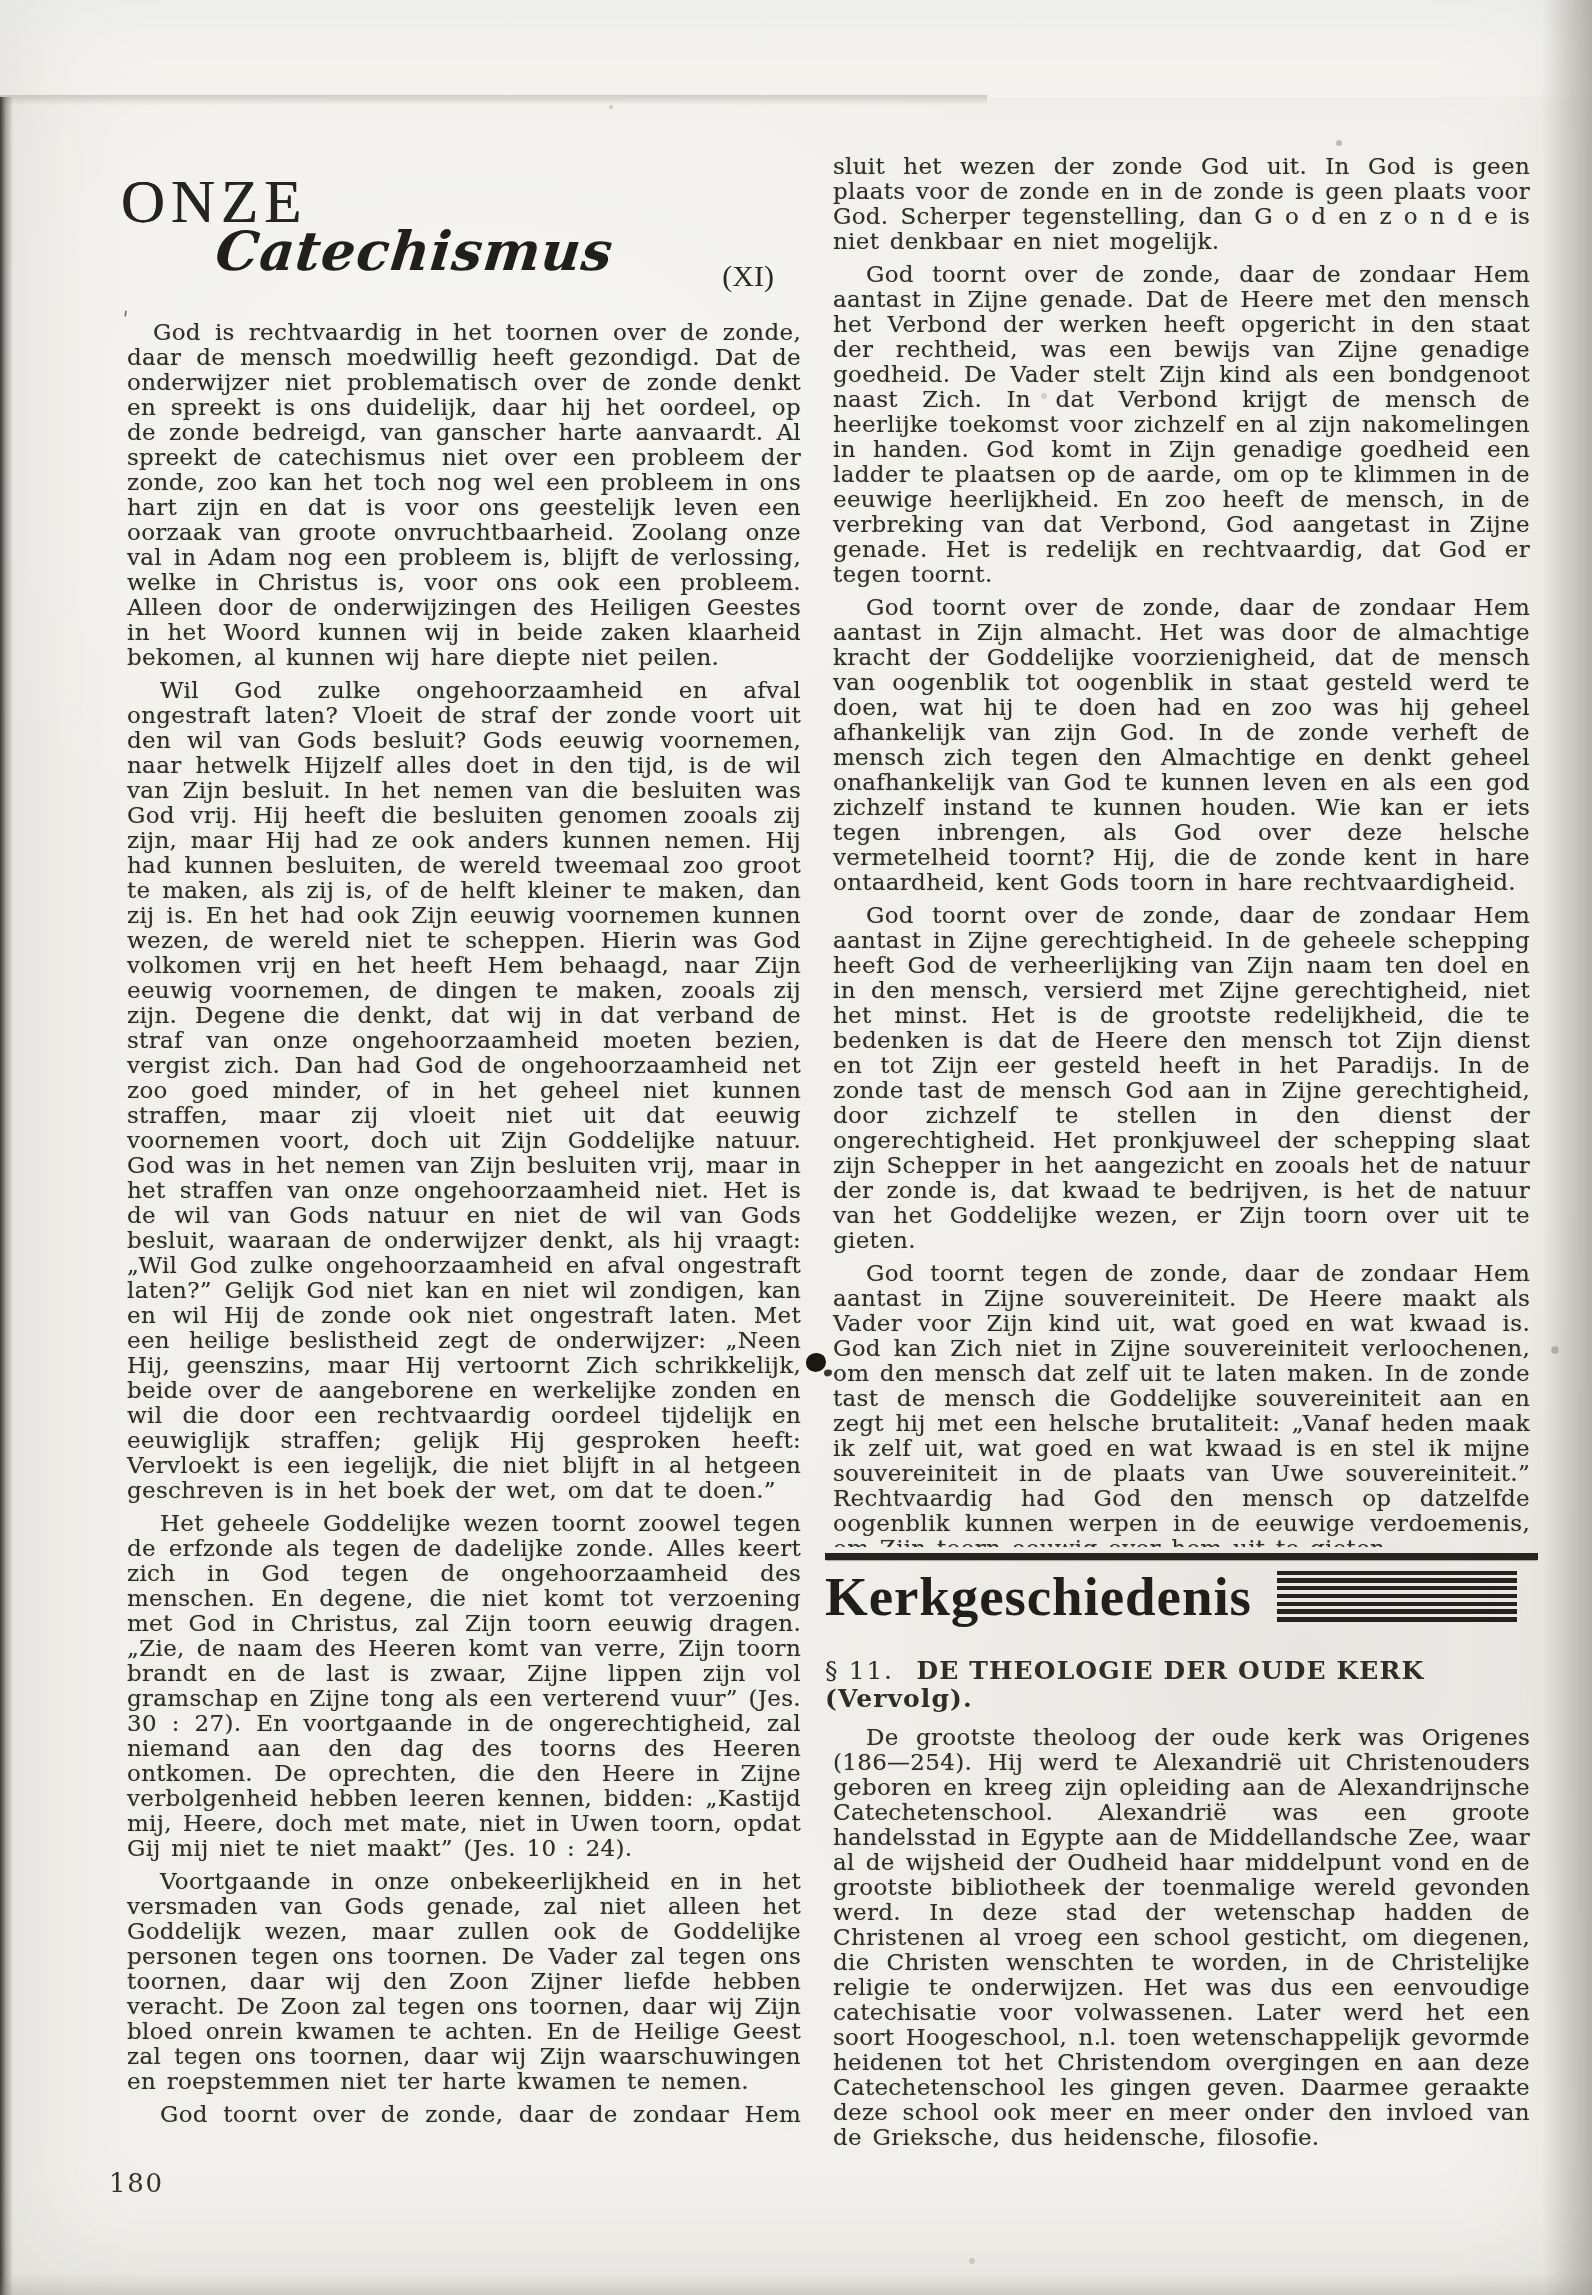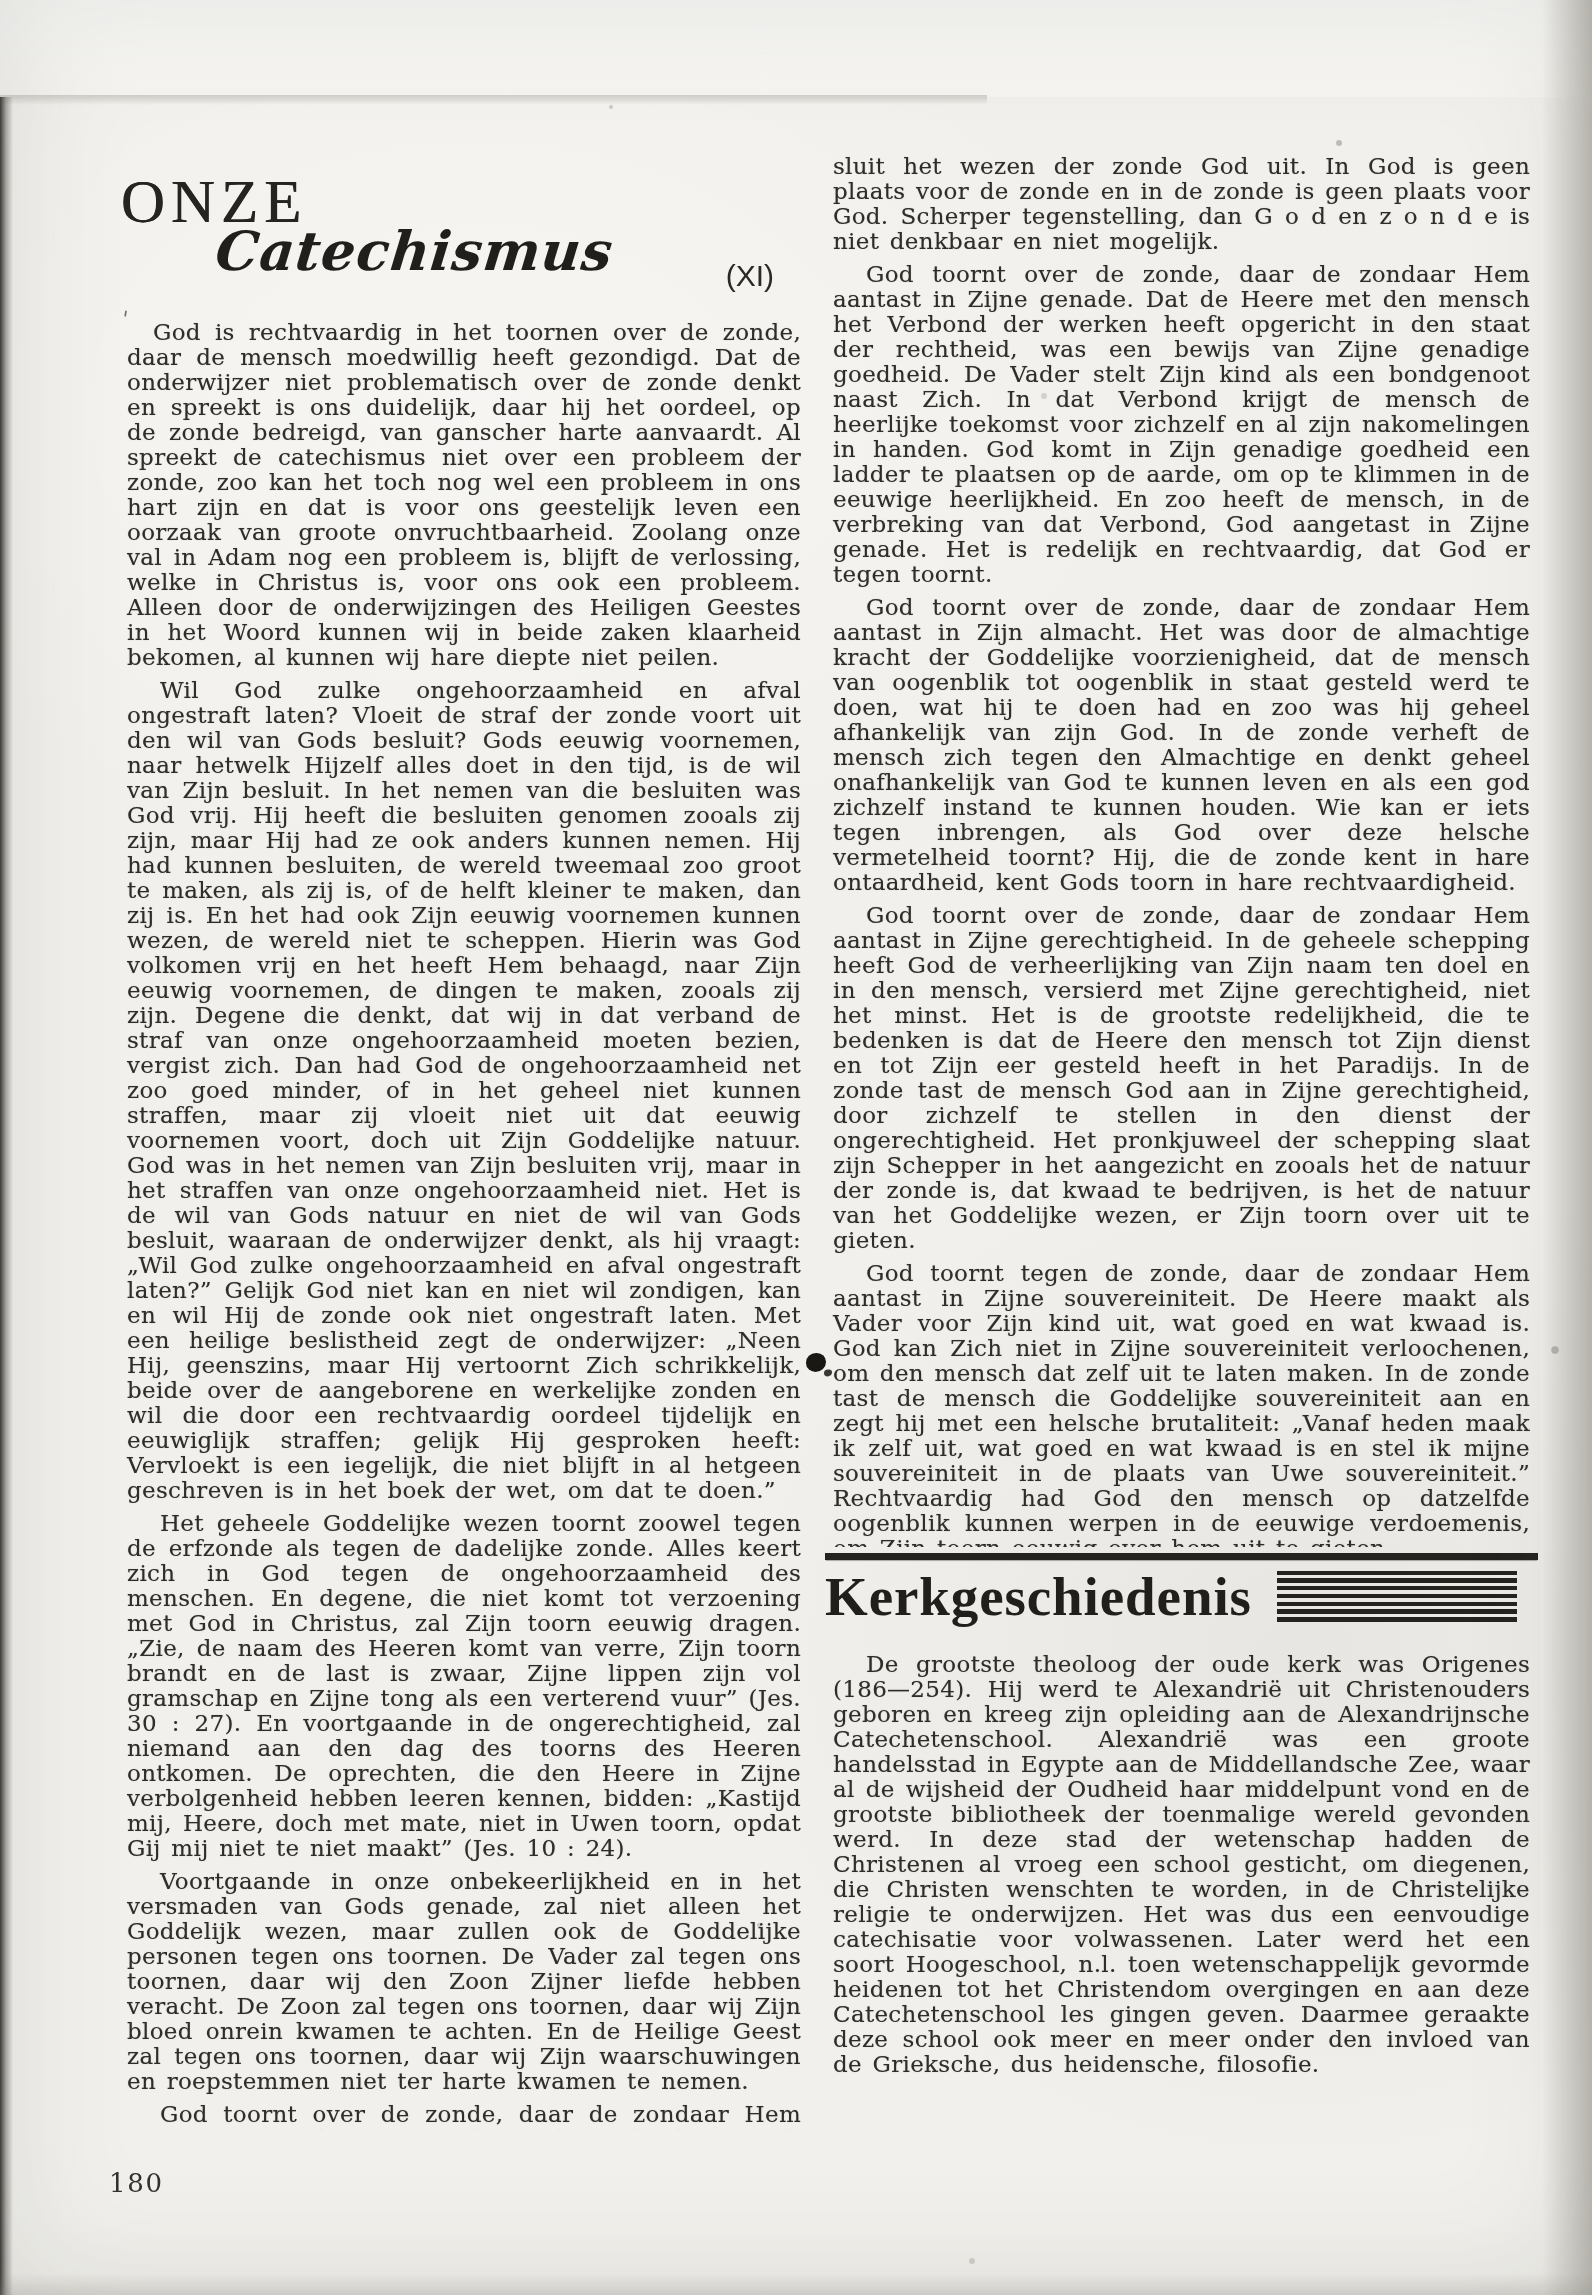--- a/index.html
+++ b/index.html
@@ -90,21 +90,21 @@
   .script-title {
     position: absolute; top: 74px; left: 97px;
     font-family: "DejaVu Serif", serif;
     font-style: italic; font-weight: bold;
     font-size: 54px; letter-spacing: 0.9px;
     transform: skewX(-6deg);
     color: #211f1b;
   }
   .part-label {
     position: absolute; top: 114px; right: 35px;
-    font-family: Liberation Sans, sans-serif;
+    font-family: Liberation Serif, serif;
     font-size: 30px; color: #2b2924;
   }
   
   .note { margin: 0; text-indent: 0; }
   .sig-row {
     display: flex; justify-content: space-between;
     padding-right: 48px; margin-top: 3.5px;
     font-size: 24px; line-height: 26px;
   }
   
@@ -173,20 +173,24 @@
       <div class="kg-bars">
         <i></i>
           <i></i>
           <i></i>
           <i></i>
           <i></i>
           <i></i>
           <i></i>
       </div>
     </div>
+    <h3 class="kg-heading">
+      <span class="num">§ 11.</span>
+      <span class="ttl">DE THEOLOGIE DER OUDE KERK (Vervolg).</span>
+    </h3>
     <p class="body indent">De grootste theoloog der oude kerk was Origenes (186—254). Hij werd te Alexandrië uit Christenouders geboren en kreeg zijn opleiding aan de Alexandrijnsche Catechetenschool. Alexandrië was een groote handelsstad in Egypte aan de Middellandsche Zee, waar al de wijsheid der Oudheid haar middelpunt vond en de grootste bibliotheek der toenmalige wereld gevonden werd. In deze stad der wetenschap hadden de Christenen al vroeg een school gesticht, om diegenen, die Christen wenschten te worden, in de Christelijke religie te onderwijzen. Het was dus een eenvoudige catechisatie voor volwassenen. Later werd het een soort Hoogeschool, n.l. toen wetenschappelijk gevormde heidenen tot het Christendom overgingen en aan deze Catechetenschool les gingen geven. Daarmee geraakte deze school ook meer en meer onder den invloed van de Grieksche, dus heidensche, filosofie.</p>
   </section>
 
   <span class="stray-mark">'</span>
   <div class="ink-blot"></div>
   <div class="pagenum">180</div>
 
 </div>
 
 

